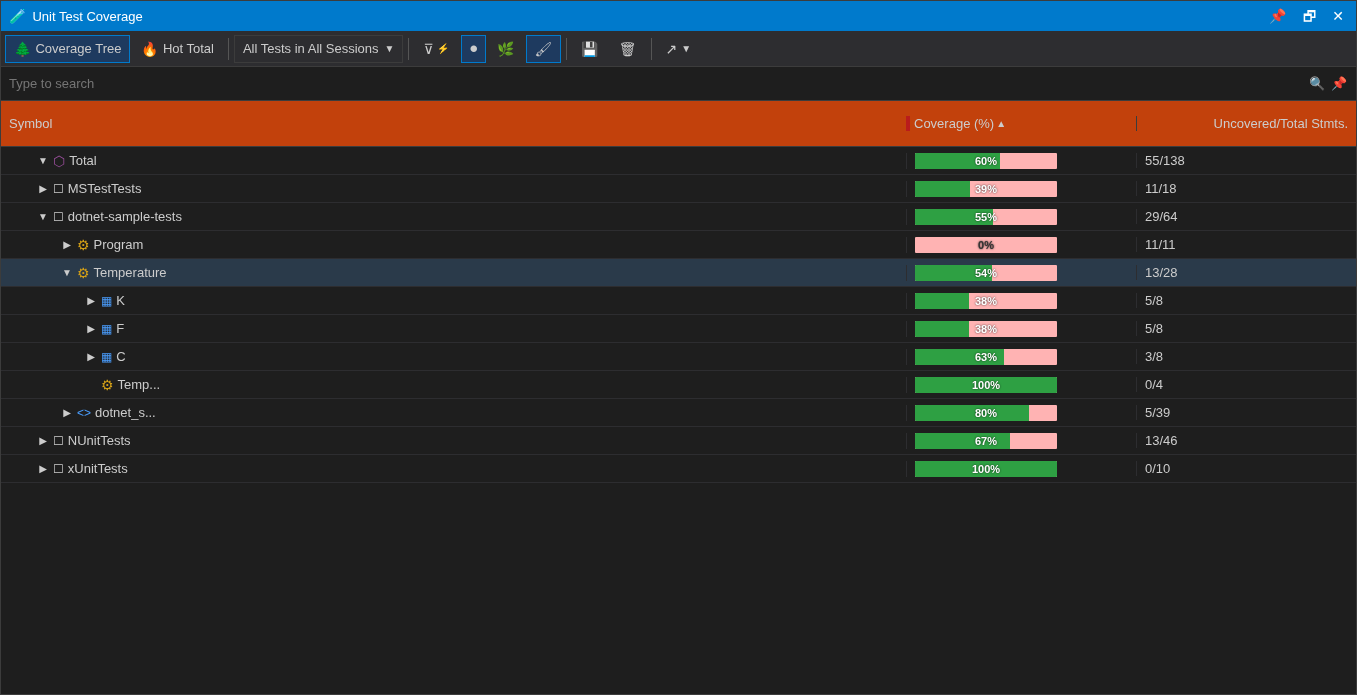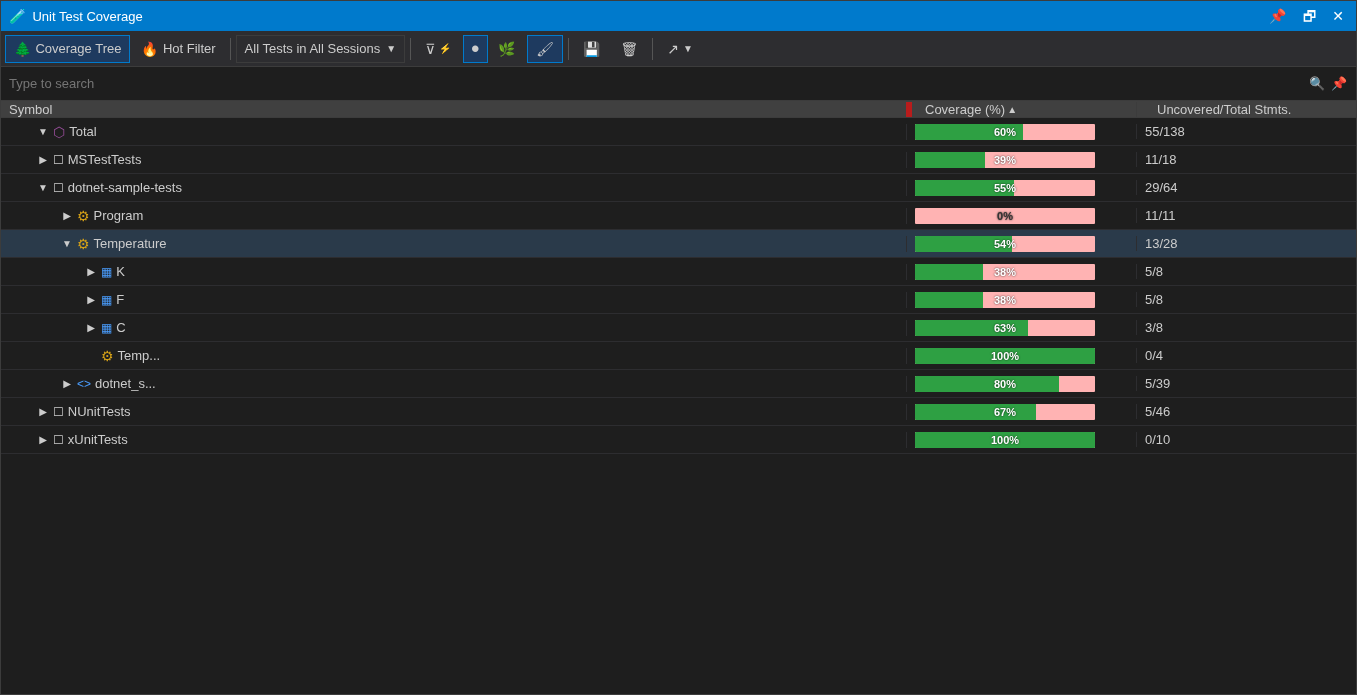--- a/index.html
+++ b/index.html
@@ -127,49 +127,50 @@
       outline: none;
     }
     .search-icons {
       display: flex;
       gap: 6px;
       color: #888;
     }
 
     
     .col-headers {
-      background: #404040;
+      background: #c2410c;
       border-bottom: 1px solid #3c3c3c;
       display: flex;
       align-items: center;
-      height: 17px;
+      height: 46px;
       flex-shrink: 0;
     }
     .col-symbol {
       flex: 1;
       padding: 0 8px;
       color: #cccccc;
       font-size: 13px;
     }
     .col-coverage {
       width: 230px;
-      padding: 0 13px;
+      padding: 0 4px;
       color: #cccccc;
       font-size: 13px;
       display: flex;
       align-items: center;
       gap: 2px;
-      border-left: 6px solid #b91c1c;
+      border-left: 4px solid #b91c1c;
     }
     .col-uncovered {
       width: 220px;
-      padding: 0 20px;
+      padding: 0 8px;
       color: #cccccc;
       font-size: 13px;
       border-left: 1px solid #3c3c3c;
+      text-align: right;
     }
 
     
     .table-body {
       flex: 1;
       background: #1e1e1e;
       overflow: auto;
       position: relative;
     }
 
@@ -205,21 +206,21 @@
     .row-uncovered {
       width: 220px;
       padding: 0 8px;
       color: #cccccc;
       border-left: 1px solid #2d2d30;
       font-size: 13px;
     }
 
     
     .coverage-bar-wrap {
-      width: 180px;
+      width: 142px;
       height: 16px;
       background: #ffb3b3;
       position: relative;
       border-radius: 1px;
       overflow: hidden;
     }
     .coverage-bar-fill {
       height: 100%;
       background: #2ea043;
       position: absolute;
@@ -301,21 +302,21 @@
     </div>
   </div>
 
   <div class="toolbar">
     <button class="toolbar-btn active">
       <span style="font-size:14px;">🌲</span>
       <span>Coverage Tree</span>
     </button>
     <button class="toolbar-btn">
       <span class="flame-icon">🔥</span>
-      <span>Hot Filter</span>
+      <span>Hot Total</span>
     </button>
 
     <div class="toolbar-separator"></div>
 
     <button class="dropdown-btn">
       <span>All Tests in All Sessions</span>
       <span class="dropdown-arrow">▼</span>
     </button>
 
     <div class="toolbar-separator"></div>
@@ -540,21 +541,21 @@
         <span class="icon-expand">▶</span>
         <span style="color:#cccccc;font-size:12px;">☐</span>
         <span>NUnitTests</span>
       </div>
       <div class="row-coverage">
         <div class="coverage-bar-wrap">
           <div class="coverage-bar-fill" style="width:67%"></div>
           <span class="coverage-bar-label">67%</span>
         </div>
       </div>
-      <div class="row-uncovered">5/46</div>
+      <div class="row-uncovered">13/46</div>
     </div>
 
     <div class="row">
       <div class="row-symbol">
         <span style="display:inline-block; padding-left:24px;"></span>
         <span class="icon-expand">▶</span>
         <span style="color:#cccccc;font-size:12px;">☐</span>
         <span>xUnitTests</span>
       </div>
       <div class="row-coverage">

